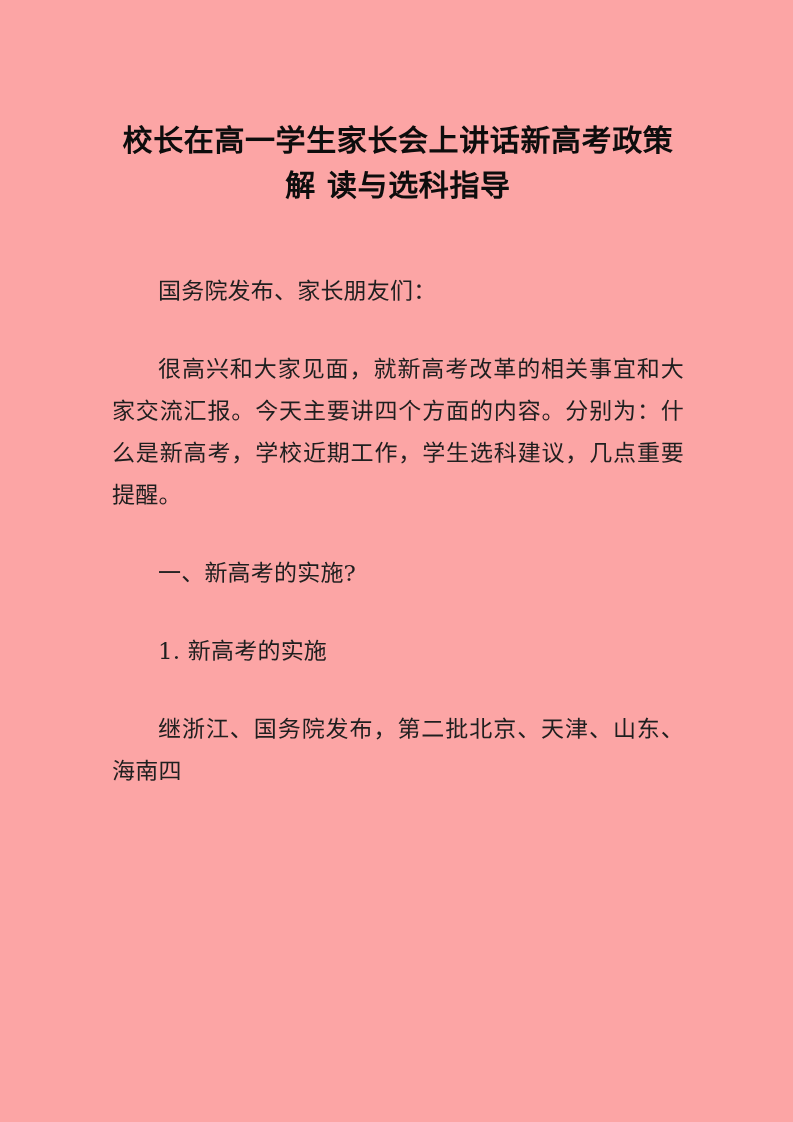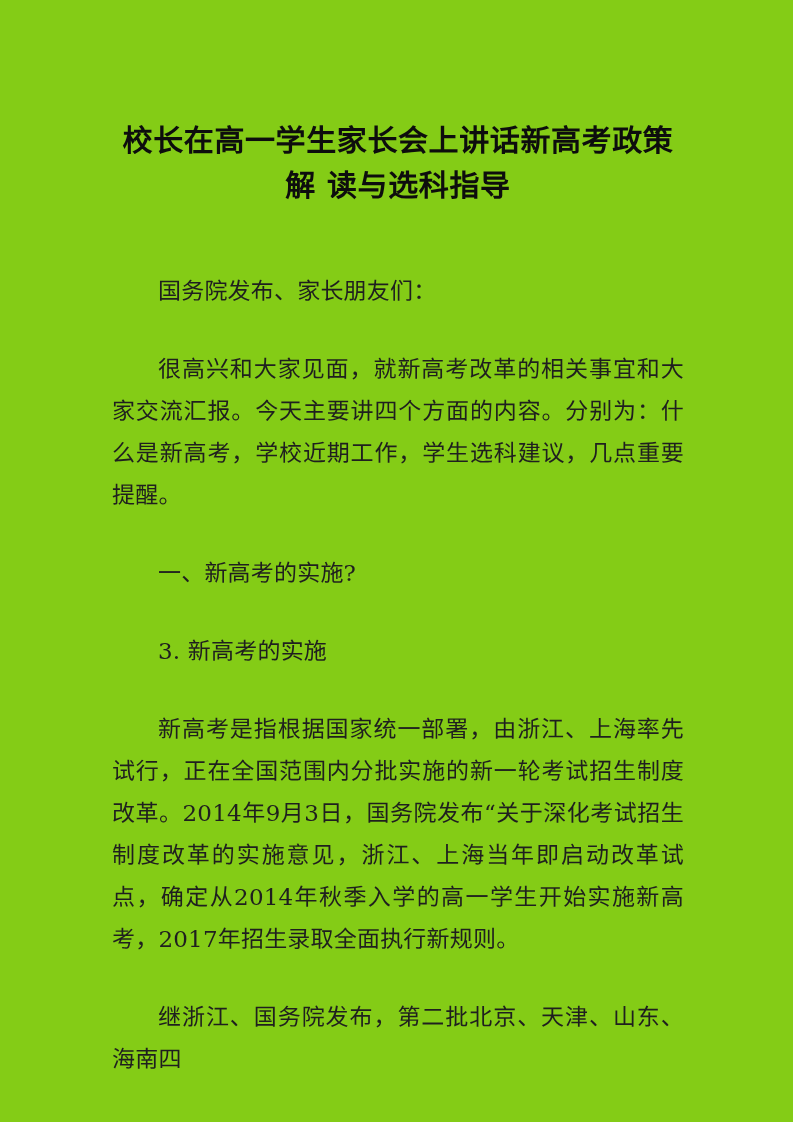--- a/index.html
+++ b/index.html
@@ -6,21 +6,21 @@
   html, body {
     margin: 0;
     padding: 0;
     background: #ffffff;
   }
   .page {
     position: relative;
     width: 793px;
     height: 1122px;
     margin: 0 auto;
-    background: #84cc16;
+    background: #fca5a5;
     overflow: hidden;
     font-family: "DejaVu Serif", "Liberation Serif", serif;
     color: #1a1a1a;
     -webkit-font-smoothing: antialiased;
   }
   .content {
     position: absolute;
     left: 112px;
     top: 0;
     width: 572px;
@@ -95,21 +95,20 @@
     </h1>
 
     <div class="body-block">
 
       <p class="salutation">国务院发布、家长朋友们：</p>
 
       <p class="para">很高兴和大家见面，就新高考改革的相关事宜和大家交流汇报。今天主要讲四个方面的内容。分别为：什么是新高考，学校近期工作，学生选科建议，几点重要提醒。</p>
 
       <p class="heading">一、新高考的实施?</p>
 
-      <p class="subheading">3. 新高考的实施</p>
+      <p class="subheading">1. 新高考的实施</p>
 
-      <p class="para">新高考是指根据国家统一部署，由浙江、上海率先试行，正在全国范围内分批实施的新一轮考试招生制度改革。2014年9月3日，国务院发布“关于深化考试招生制度改革的实施意见，浙江、上海当年即启动改革试点，确定从2014年秋季入学的高一学生开始实施新高考，2017年招生录取全面执行新规则。</p>
 
       <p class="para last">继浙江、国务院发布，第二批北京、天津、山东、海南四</p>
 
     </div>
   </div>
 </div>
 
 </body></html>

